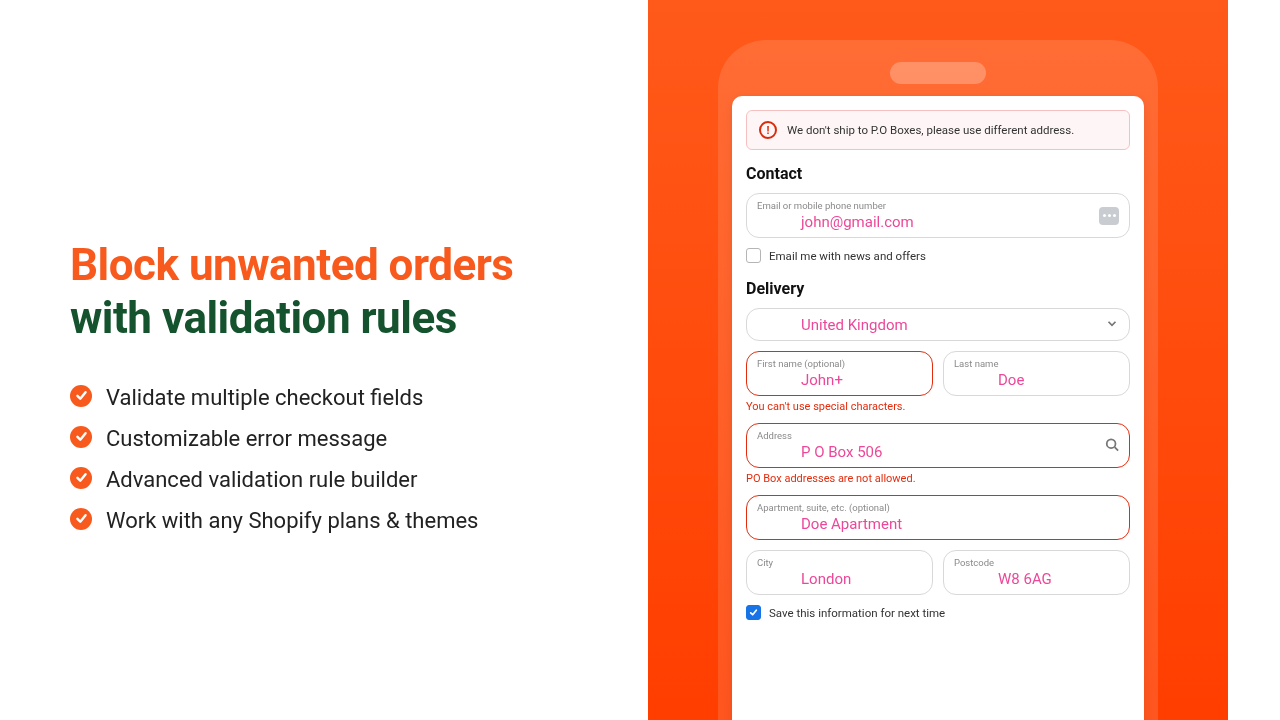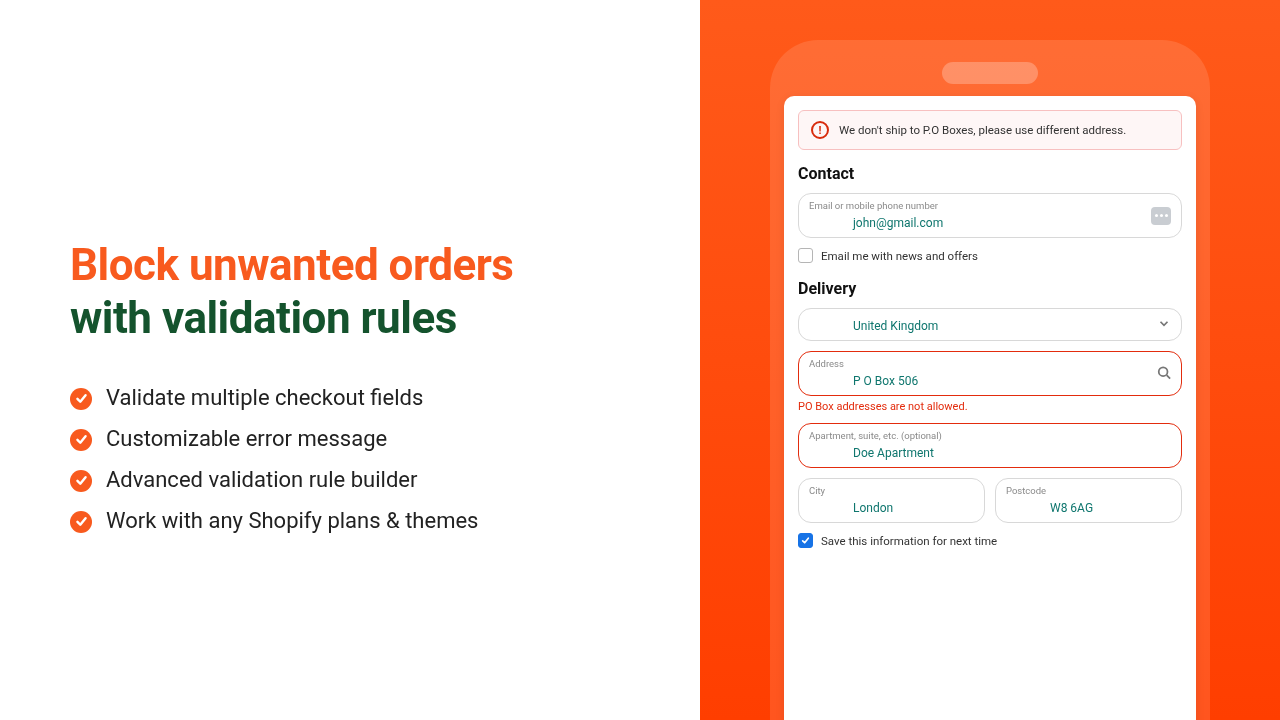--- a/index.html
+++ b/index.html
@@ -1,41 +1,41 @@
 <!DOCTYPE html>
 <html><head>
 <meta charset="utf-8">
 <style>
   * { box-sizing: border-box; margin: 0; padding: 0; }
   html, body { width: 1280px; height: 720px; overflow: hidden; font-family: -apple-system, BlinkMacSystemFont, "Segoe UI", Roboto, Helvetica, Arial, sans-serif; }
   .page { display: flex; width: 1280px; height: 720px; }
-  .left { width: 700px; background: #fff; padding: 80px 60px 12px 70px; display: flex; flex-direction: column; justify-content: center; }
+  .left { width: 648px; background: #fff; padding: 80px 60px 12px 70px; display: flex; flex-direction: column; justify-content: center; }
   .headline { font-size: 44px; font-weight: 700; line-height: 1.2; margin-bottom: 40px; letter-spacing: -0.5px; }
   .headline .orange { color: #f85a1e; display: block; }
   .headline .black { color: #14532d; display: block; }
   .bullets { list-style: none; }
-  .bullets li { display: flex; align-items: flex-end; gap: 14px; margin-bottom: 16px; font-size: 22px; color: #222; }
+  .bullets li { display: flex; align-items: flex-start; gap: 14px; margin-bottom: 16px; font-size: 22px; color: #222; }
   .check { width: 22px; height: 22px; border-radius: 50%; background: #f85a1e; display: inline-flex; align-items: center; justify-content: center; flex-shrink: 0; }
   .check svg { width: 13px; height: 13px; stroke: #fff; stroke-width: 3; fill: none; stroke-linecap: round; stroke-linejoin: round; }
 
   .right { width: 580px; background: linear-gradient(180deg, #ff5a1a 0%, #ff3e00 100%); position: relative; display: flex; align-items: flex-start; justify-content: center; padding-top: 40px; }
   .phone { width: 440px; height: 700px; background: rgba(255,255,255,0.12); border-radius: 48px 48px 0 0; padding: 14px; position: relative; }
   .notch { position: absolute; top: 22px; left: 50%; transform: translateX(-50%); width: 96px; height: 22px; background: rgba(255,255,255,0.25); border-radius: 14px; }
   .screen { background: #fff; border-radius: 10px; width: 100%; height: 100%; margin-top: 42px; padding: 14px; overflow: hidden; box-shadow: 0 2px 10px rgba(0,0,0,0.08); }
 
   .banner { border: 1px solid #f7c0c0; background: #fef6f6; border-radius: 6px; padding: 10px 12px; display: flex; align-items: center; gap: 10px; margin-bottom: 14px; }
   .banner .ico { width: 18px; height: 18px; border: 2px solid #d82c0d; border-radius: 50%; display: flex; align-items: center; justify-content: center; flex-shrink: 0; color: #d82c0d; font-size: 11px; font-weight: 700; }
   .banner .txt { font-size: 11.5px; color: #333; }
 
   .section-title { font-size: 16px; font-weight: 700; color: #111; margin-bottom: 10px; }
 
   .field { border: 1px solid #d8d8d8; border-radius: 13px; padding: 6px 10px; position: relative; margin-bottom: 10px; background: #fff; }
   .field.error { border: 1.5px solid #e32c0d; }
   .field .lbl { font-size: 9.5px; color: #8a8a8a; display: block; margin-bottom: 1px; }
-  .field .val { font-size: 12px; color: #0f766e; padding-left: 44px; }
+  .field .val { font-size: 15px; color: #ec4899; padding-left: 44px; }
   .field .right-icon { position: absolute; right: 10px; top: 50%; transform: translateY(-50%); color: #777; }
   .dots { width: 20px; height: 18px; background: #c9cdd2; border-radius: 4px; display:flex; align-items:center; justify-content:center; gap:2px;}
   .dots span{width:3px;height:3px;background:#fff;border-radius:50%;}
 
   .check-row { display: flex; align-items: flex-end; gap: 8px; margin-bottom: 16px; font-size: 11.5px; color: #333; }
   .box { width: 15px; height: 15px; border: 1.5px solid #b5b5b5; border-radius: 3px; background: #fff; display:inline-flex; align-items:center; justify-content:center; flex-shrink:0;}
   .box.checked { background: #1773e6; border-color:#1773e6; }
   .box.checked svg { width:9px; height:9px; stroke:#fff; stroke-width:3; fill:none; stroke-linecap:round; stroke-linejoin:round;}
 
   .row2 { display: flex; gap: 10px; }
@@ -121,20 +121,31 @@
 
         <div class="section-title">Delivery</div>
 
         <div class="field">
           <span class="val">United Kingdom</span>
           <span class="right-icon chevron"><svg viewBox="0 0 16 16">
                 <polyline points="4,6 8,10 12,6"></polyline>
               </svg></span>
         </div>
 
+        <div class="row2">
+          <div class="field error">
+            <span class="lbl">First name (optional)</span>
+            <span class="val">John+</span>
+          </div>
+          <div class="field">
+            <span class="lbl">Last name</span>
+            <span class="val">Doe</span>
+          </div>
+        </div>
+        <div class="err-text">You can't use special characters.</div>
 
         <div class="field error">
           <span class="lbl">Address</span>
           <span class="val">P O Box 506</span>
           <span class="right-icon search"><svg viewBox="0 0 16 16">
                 <circle cx="7" cy="7" r="5"></circle>
                 <line x1="11" y1="11" x2="15" y2="15"></line>
               </svg></span>
         </div>
         <div class="err-text">PO Box addresses are not allowed.</div>

